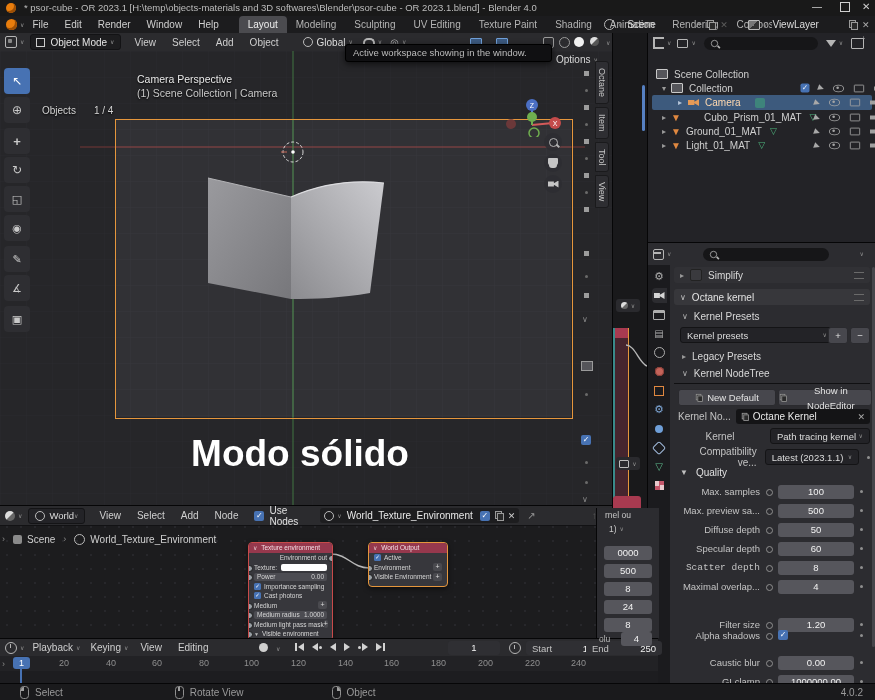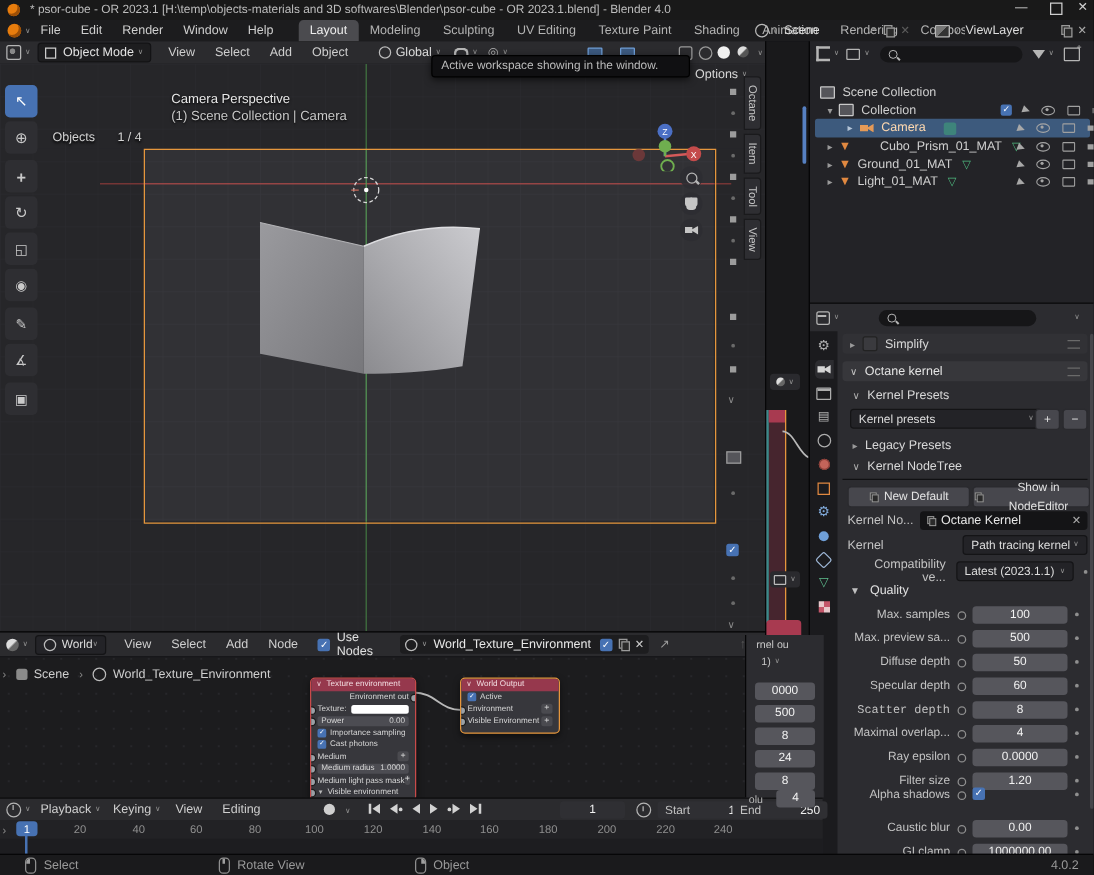--- a/index.html
+++ b/index.html
@@ -186,20 +186,21 @@
       <line x1="2" y1="14" x2="8" y2="14" stroke="#c86a5a" stroke-width="1"></line>
     </svg>
 
     <div class="abs" style="left:137px;top:22px;color:#e8e8e8;text-shadow:0 1px 2px #000;font-size:10.5px;">Camera Perspective</div>
     <div class="abs" style="left:137px;top:36px;color:#c9c9c9;text-shadow:0 1px 2px #000;font-size:10.5px;">(1) Scene Collection | Camera</div>
     <div class="abs row" style="left:42px;top:54px;gap:18px;">
       <span style="color:#d5d5d5;text-shadow:0 1px 2px #000;">Objects</span>
       <span style="color:#d5d5d5;text-shadow:0 1px 2px #000;">1 / 4</span>
     </div>
 
+    <div class="abs" style="left:150px;top:382px;width:300px;text-align:center;font-size:37px;font-weight:bold;color:#fff;">Modo sólido</div>
 
     <svg class="abs" style="left:503px;top:22px;" width="64" height="64">
       <line x1="29" y1="52" x2="29" y2="35" stroke="#5a7fd4" stroke-width="2"></line>
       <line x1="29" y1="52" x2="50" y2="50" stroke="#d45a5a" stroke-width="2"></line>
       <line x1="29" y1="52" x2="29" y2="44" stroke="#6fae4f" stroke-width="2"></line>
       <circle cx="29" cy="32" r="6" fill="#4b6fc4"></circle>
         <text x="29" y="35" font-size="7" fill="#fff" text-anchor="middle" font-family="Liberation Sans">Z</text>
       <circle cx="52" cy="50" r="6" fill="#c44b4b"></circle>
         <text x="52" y="53" font-size="7" fill="#fff" text-anchor="middle" font-family="Liberation Sans">X</text>
       <circle cx="8" cy="51" r="5" fill="#7a3b3b" opacity="0.8"></circle>
@@ -517,21 +518,21 @@
       <div class="abs row" style="left:30px;top:166px;width:192px;">
         <span style="color:#c3c3c3;">Kernel No...</span>
         <span class="row" style="margin-left:5px;flex:1;height:15px;background:#141416;border-radius:3px;padding:0 5px;">
           <span class="copyic" style="transform:scale(.8);"></span>
           <span style="margin-left:4px;color:#e8e8e8;">Octane Kernel</span>
           <span style="margin-left:auto;color:#aaa;font-size:9px;">✕</span>
         </span>
       </div>
 
       <div class="abs row" style="left:30px;top:185px;width:192px;">
-        <span style="width:84px;text-align:left;color:#c3c3c3;">Kernel</span>
+        <span style="width:84px;text-align:center;color:#c3c3c3;">Kernel</span>
         <span class="ddn row" style="margin-left:8px;flex:1;">
           <span>Path tracing kernel</span>
           <span class="chev" style="margin-left:auto;">∨</span>
         </span>
       </div>
 
       <div class="abs row" style="left:30px;top:203px;width:192px;">
         <span style="width:84px;text-align:right;color:#c3c3c3;">Compatibility ve...</span>
         <span class="ddn row" style="margin-left:8px;width:86px;">
           <span>Latest (2023.1.1)</span>
@@ -574,26 +575,20 @@
         <div class="abs" style="top:76px;width:228px;height:19px;">
           <span class="prow-label" style="left:16px;top:3px;font-family:Liberation Mono, monospace;">Scatter depth</span>
           <span class="keyc" style="left:118px;top:6px;"></span>
           <div class="abs fld" style="left:130px;top:2px;width:76px;">8</div>
           <span class="decdot" style="left:212px;top:7px;"></span>
         </div>
         <div class="abs" style="top:95px;width:228px;height:19px;">
           <span class="prow-label" style="left:16px;top:3px;">Maximal overlap...</span>
           <span class="keyc" style="left:118px;top:6px;"></span>
           <div class="abs fld" style="left:130px;top:2px;width:76px;">4</div>
-          <span class="decdot" style="left:212px;top:7px;"></span>
-        </div>
-        <div class="abs" style="top:114px;width:228px;height:19px;">
-          <span class="prow-label" style="left:16px;top:3px;">Ray epsilon</span>
-          <span class="keyc" style="left:118px;top:6px;"></span>
-          <div class="abs fld" style="left:130px;top:2px;width:76px;">0.0000</div>
           <span class="decdot" style="left:212px;top:7px;"></span>
         </div>
         <div class="abs" style="top:133px;width:228px;height:19px;">
           <span class="prow-label" style="left:16px;top:3px;">Filter size</span>
           <span class="keyc" style="left:118px;top:6px;"></span>
           <div class="abs fld" style="left:130px;top:2px;width:76px;">1.20</div>
           <span class="decdot" style="left:212px;top:7px;"></span>
         </div>
         <div class="abs" style="top:144px;width:228px;height:19px;">
           <span class="prow-label" style="left:16px;top:3px;">Alpha shadows</span>

